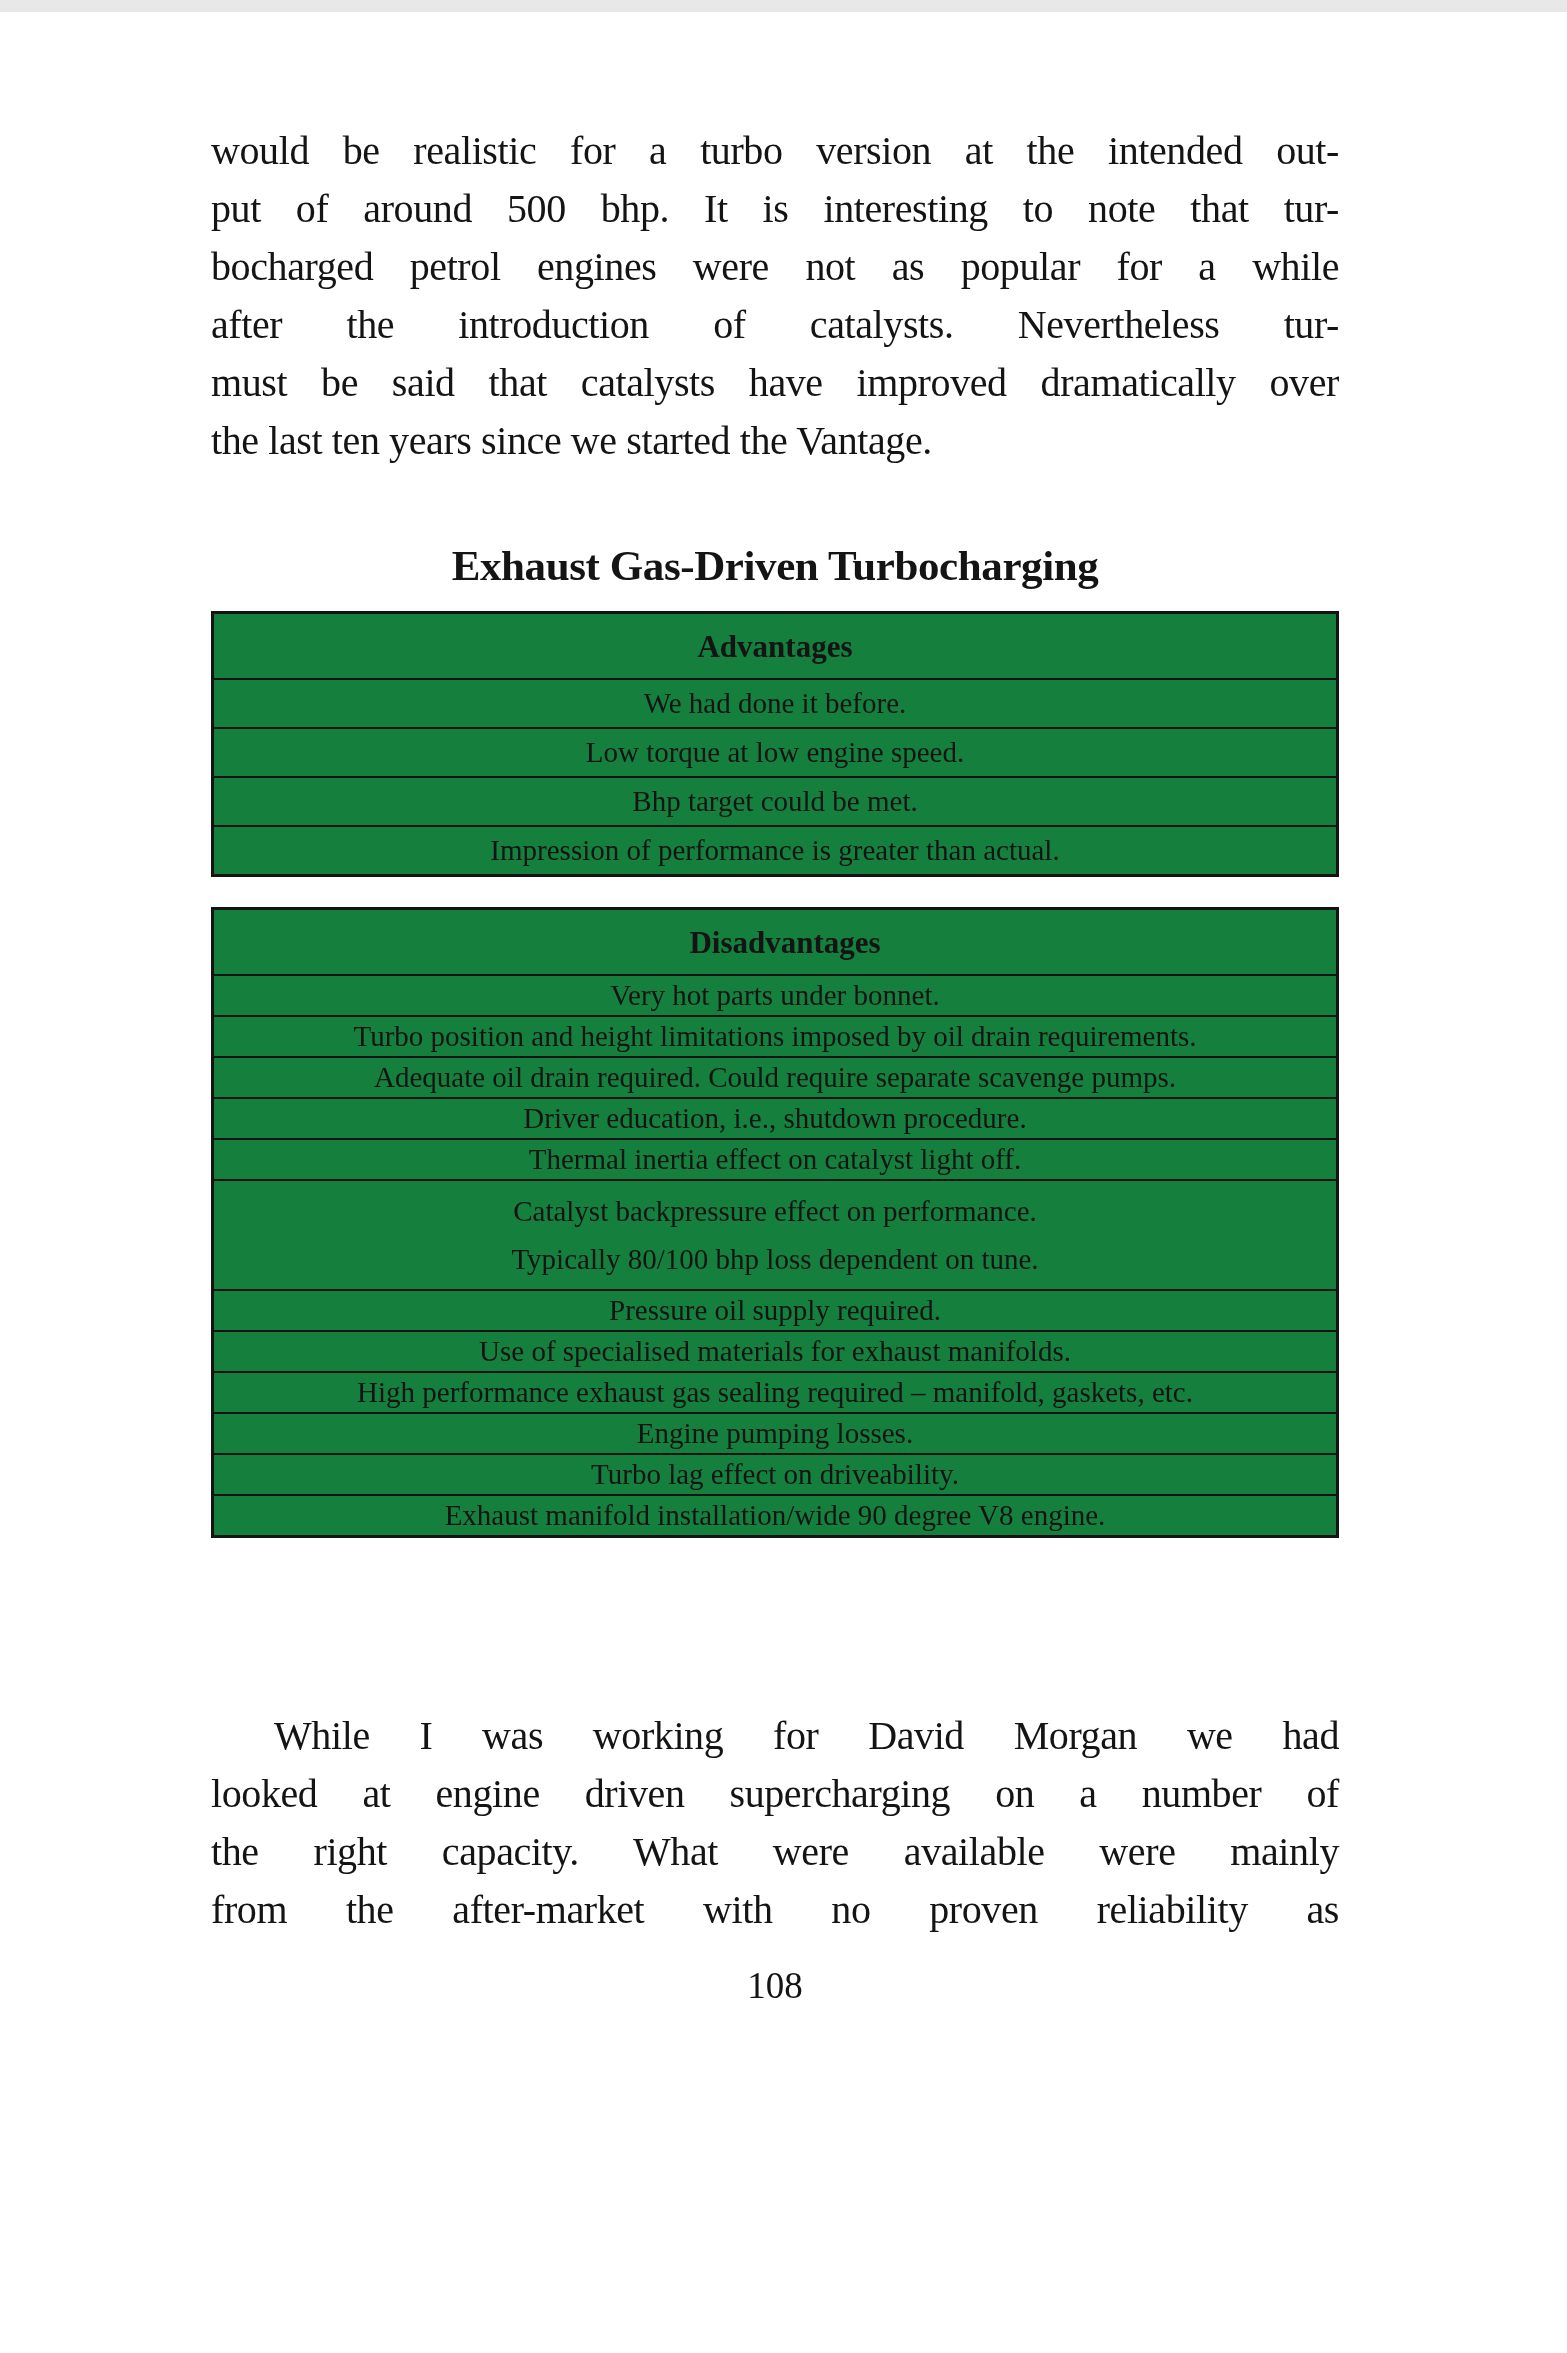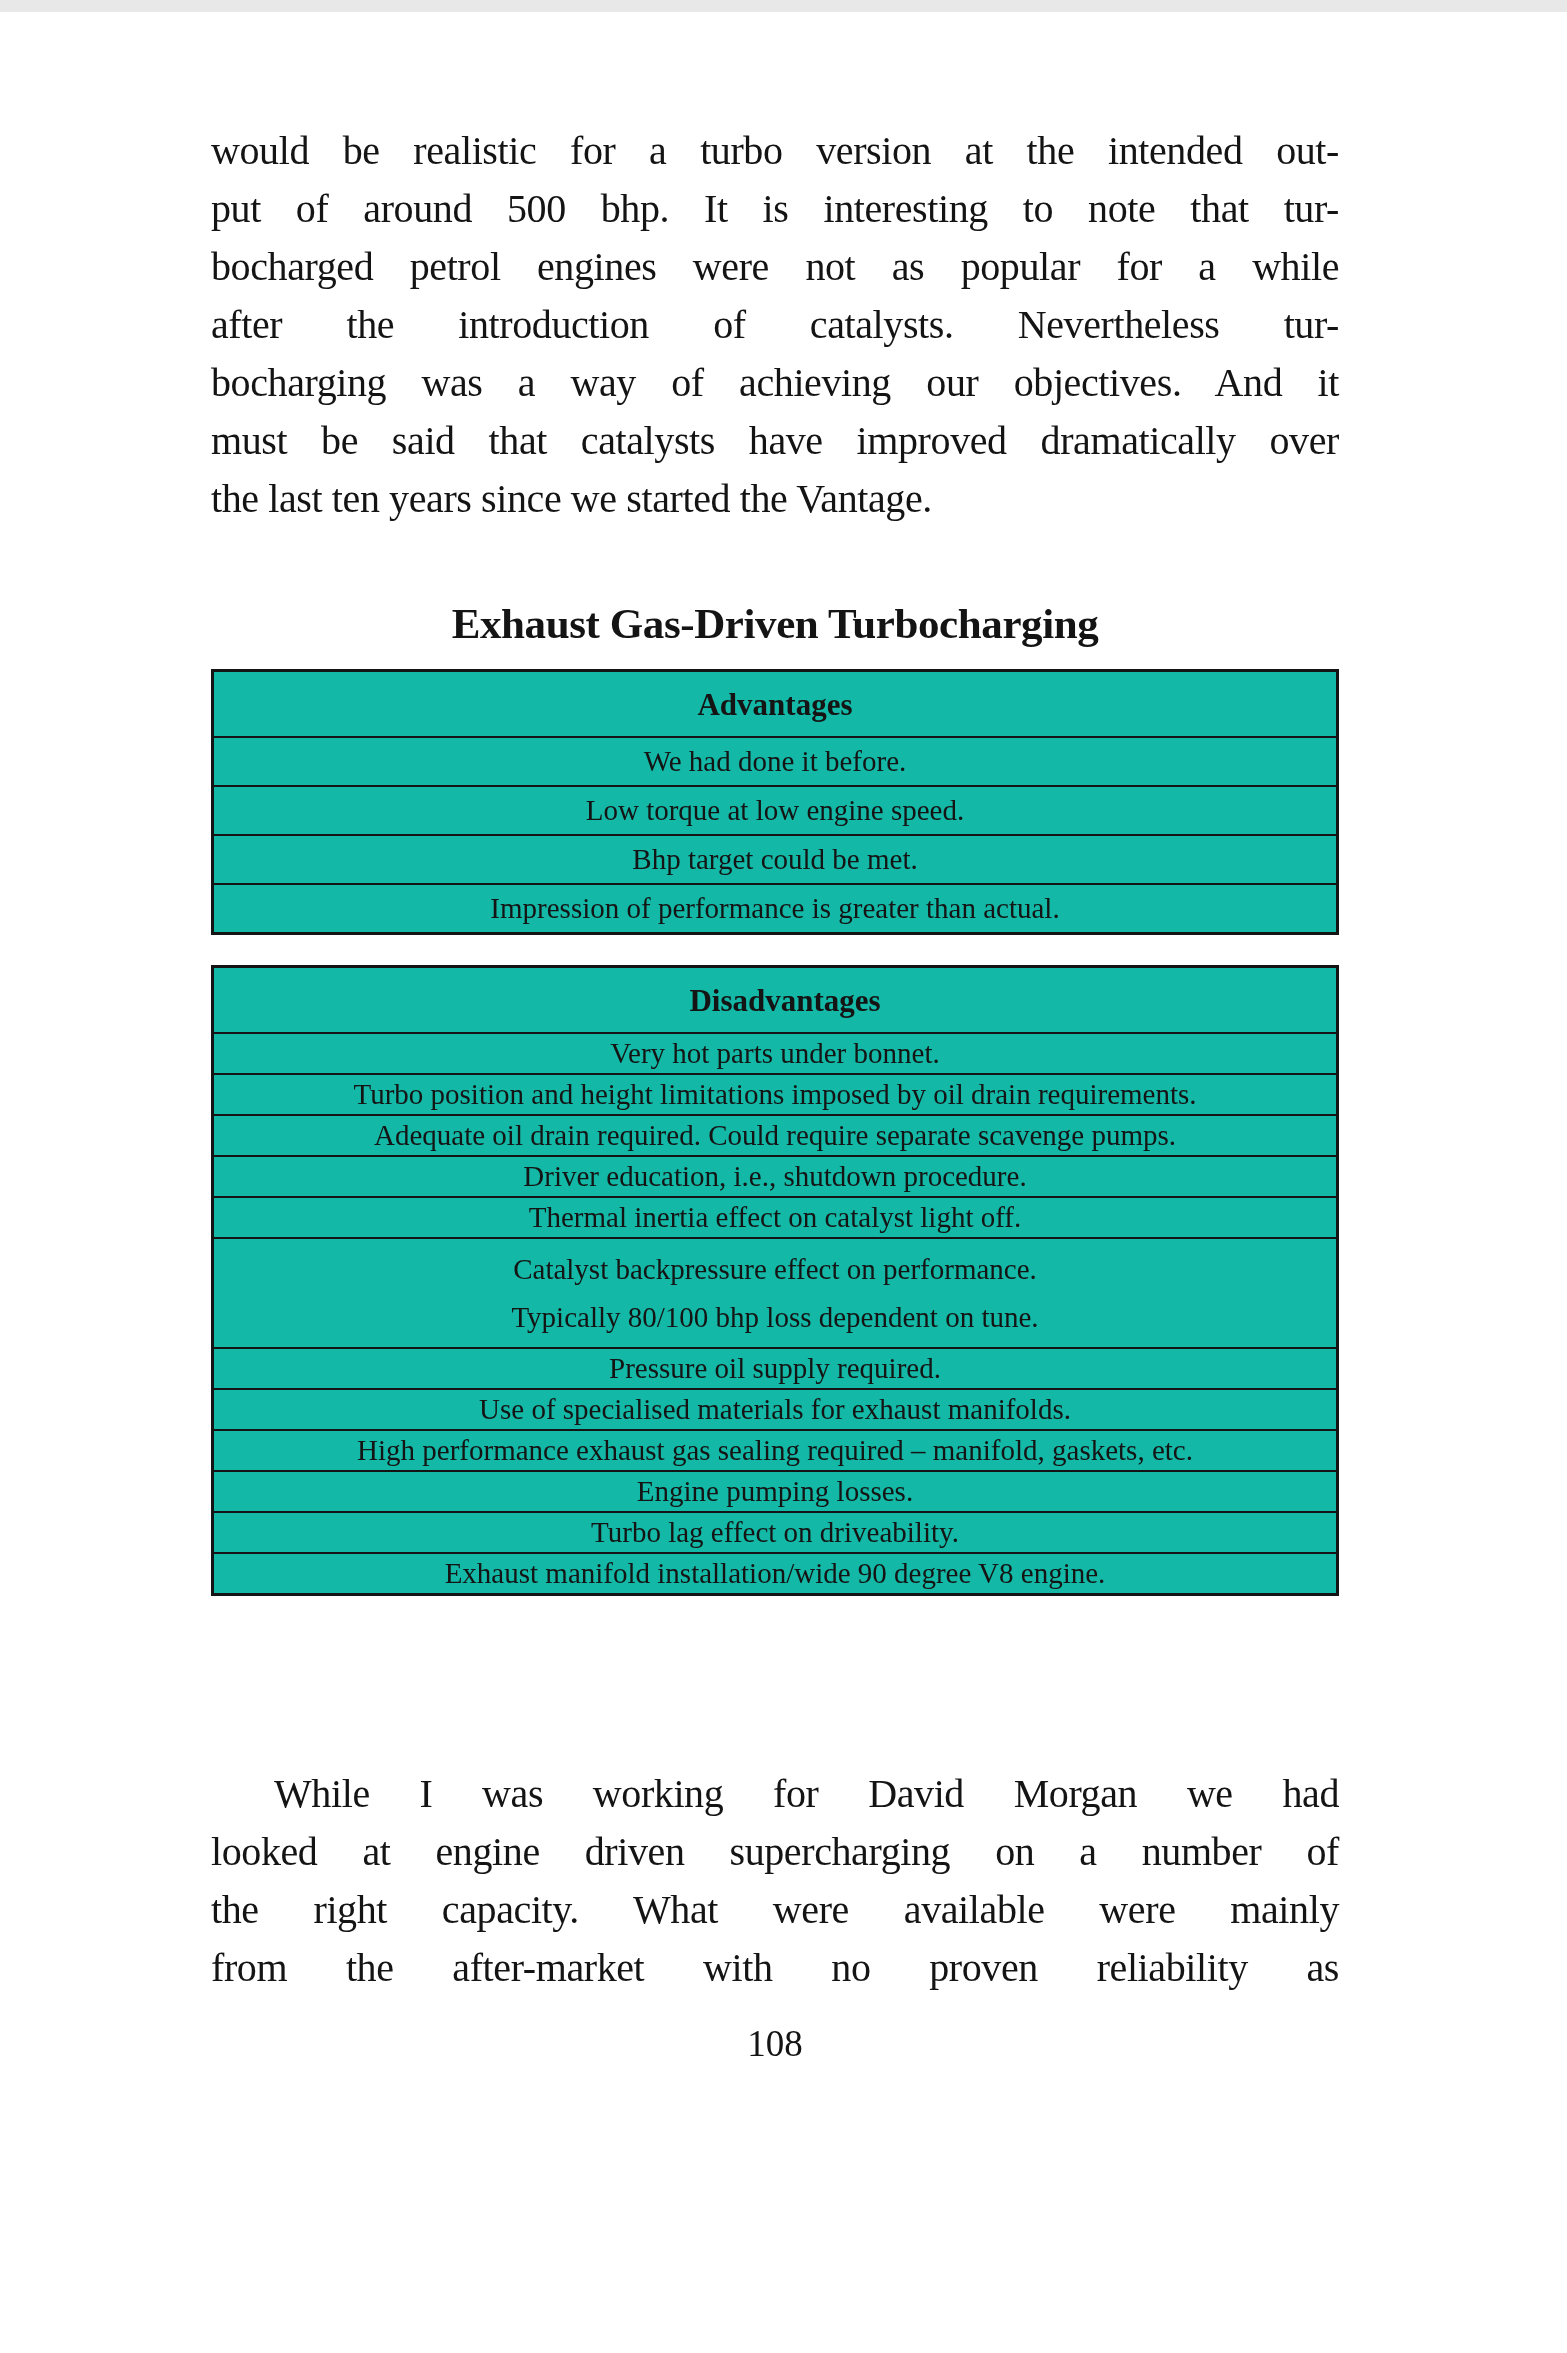--- a/index.html
+++ b/index.html
@@ -28,21 +28,21 @@
     font-size: 43px;
     font-weight: bold;
     text-align: center;
     letter-spacing: -0.4px;
   }
 
   
   .book-table {
     width: 100%;
     border: 3.2px solid #141414;
-    background: #14b8a6;
+    background: #15803d;
   }
   .book-table.adv { margin-top: 13px; }
   .book-table.dis { margin-top: 30px; }
   .t-row {
     border-top: 2.4px solid #141414;
     display: flex;
     flex-direction: column;
     justify-content: center;
     align-items: center;
     text-align: center;
@@ -75,21 +75,20 @@
 </head>
 <body>
 
 <div class="page">
 
   <div class="para">
     <div class="jl">would be realistic for a turbo version at the intended out-</div>
     <div class="jl">put of around 500 bhp. It is interesting to note that tur-</div>
     <div class="jl">bocharged petrol engines were not as popular for a while</div>
     <div class="jl">after the introduction of catalysts. Nevertheless tur-</div>
-    <div class="jl">bocharging was a way of achieving our objectives. And it</div>
     <div class="jl">must be said that catalysts have improved dramatically over</div>
     <div class="ll">the last ten years since we started the Vantage.</div>
   </div>
 
   <div class="heading">Exhaust Gas-Driven Turbocharging</div>
 
   <div class="book-table adv">
     <div class="t-row t-head">Advantages</div>
     <div class="t-row">We had done it before.</div>
     <div class="t-row">Low torque at low engine speed.</div>

